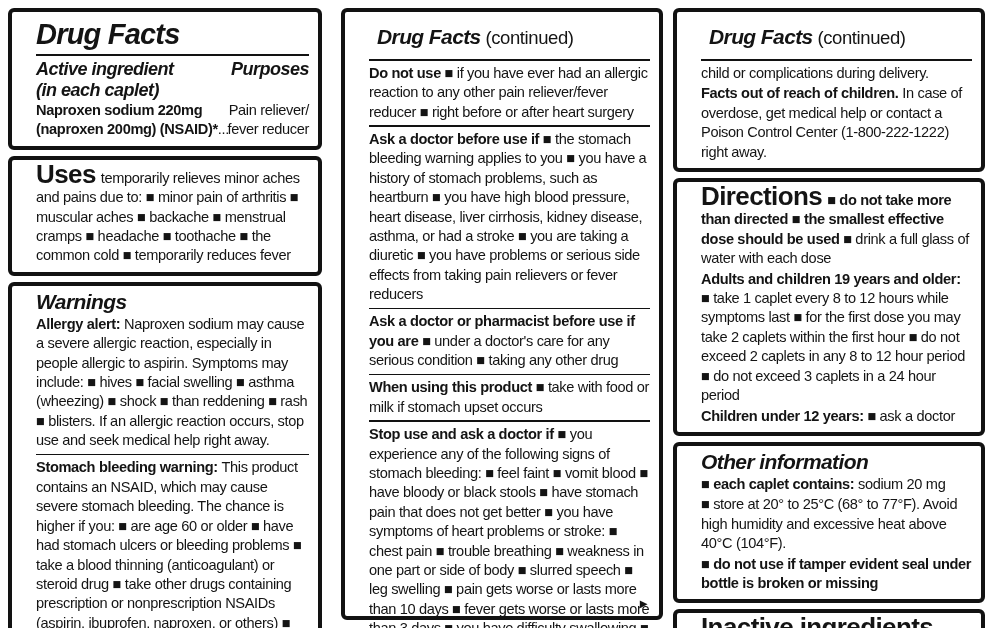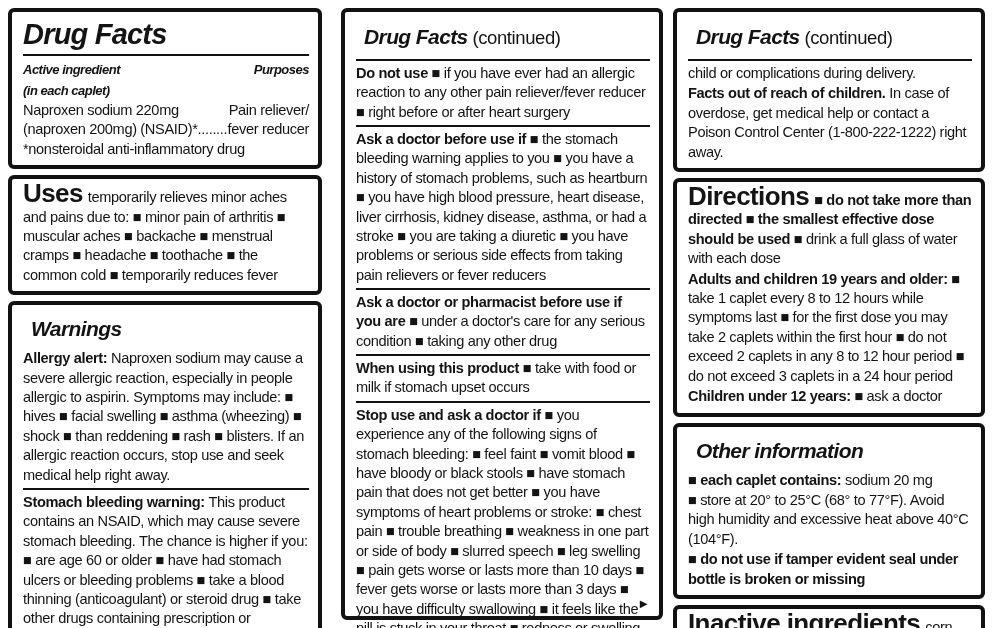--- a/index.html
+++ b/index.html
@@ -9,43 +9,43 @@
     color:#141414;
     -webkit-font-smoothing:antialiased;
   }
   .sheet{display:flex;padding:8px 8px 0 8px;align-items:flex-start;}
   .col{display:flex;flex-direction:column;gap:6px;}
   .col-1{width:314px;height:612px;}
   .col-2{width:322px;height:612px;margin-left:19px;}
   .col-3{width:312px;margin-left:10px;}
   .box{
     border:4px solid #121212;border-radius:6px;background:#fff;
-    padding:4px 9px 6px 11px;box-sizing:border-box;
+    padding:4px 9px 6px 24px;box-sizing:border-box;
   }
   .grow{flex:1 1 auto;}
   .full-h{height:100%;}
   .rel{position:relative;}
   p,.para{margin:0;font-size:14.6px;line-height:19.4px;letter-spacing:-0.35px;}
   .para{margin-top:1px;}
   .title-main{
     margin:2px 0 0 0;font-size:29px;line-height:32px;
     font-weight:bold;font-style:italic;letter-spacing:-0.8px;
   }
   .rule{height:2px;background:#121212;margin:4px 0 3px 0;}
   .rule-thin{height:1.8px;background:#121212;margin:3px 0 3px 0;}
   .ai-head-row{display:flex;justify-content:space-between;align-items:flex-start;margin-top:1px;}
   .ai-head-left,.ai-head-right{
-    font-weight:bold;font-style:italic;font-size:13px;line-height:21px;letter-spacing:-0.5px;
+    font-weight:bold;font-style:italic;font-size:18px;line-height:21px;letter-spacing:-0.5px;
   }
   .ing-row{display:flex;font-size:14.6px;line-height:19.4px;letter-spacing:-0.35px;}
-  .ing-left{white-space:nowrap;}
+  .ing-left{white-space:nowrap;font-weight:bold;}
   .ing-dots{flex:1 1 auto;overflow:hidden;white-space:nowrap;}
   .ing-right{white-space:nowrap;margin-left:auto;}
   .sec-title{
-    margin:8px;font-size:21px;line-height:24px;
+    margin:0;font-size:21px;line-height:24px;
     font-weight:bold;font-style:italic;letter-spacing:-0.6px;
   }
   .run-n{font-weight:normal;}
   .run-b{font-weight:bold;}
   .run-h{font-weight:bold;font-size:26px;letter-spacing:-0.6px;padding-right:5px;}
   .run-t2{font-weight:bold;font-style:italic;font-size:21px;letter-spacing:-0.6px;}
   .run-t2n{font-weight:normal;font-size:18.5px;letter-spacing:-0.4px;}
   .hdr-line{margin:8px;line-height:25px;}
   .arrow{
     position:absolute;right:9px;bottom:6px;
@@ -75,21 +75,20 @@
       </div>
       <div class="ing-row">
         <span class="ing-left">Naproxen sodium 220mg</span>
         <span class="ing-right">Pain reliever/</span>
       </div>
       <div class="ing-row">
         <span class="ing-left">(naproxen 200mg) (NSAID)*</span>
         <span class="ing-dots">......................</span>
         <span class="ing-right">fever reducer</span>
       </div>
-      <p>*nonsteroidal anti-inflammatory drug</p>
     </section>
 
     <section class="box">
       <div class="para"><span class="run-h">Uses</span><span class="run-n">temporarily relieves minor aches and pains due to: ■ minor pain of arthritis ■ muscular aches ■ backache ■ menstrual cramps ■ headache ■ toothache ■ the common cold ■ temporarily reduces fever</span></div>
     </section>
 
     <section class="box grow rel">
       <h2 class="sec-title">Warnings</h2>
       <div class="para"><span class="run-b">Allergy alert: </span><span class="run-n">Naproxen sodium may cause a severe allergic reaction, especially in people allergic to aspirin. Symptoms may include: ■ hives ■ facial swelling ■ asthma (wheezing) ■ shock ■ than reddening ■ rash ■ blisters. If an allergic reaction occurs, stop use and seek medical help right away.</span></div>
       <div class="rule-thin"></div>

